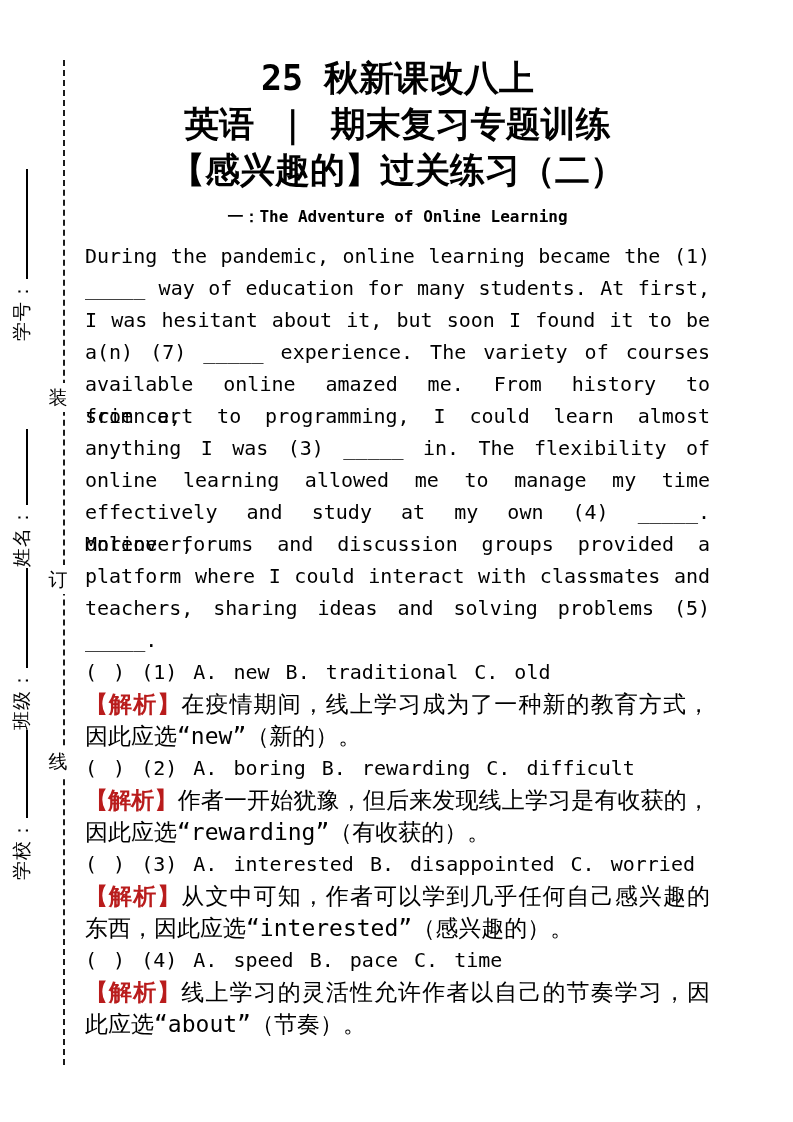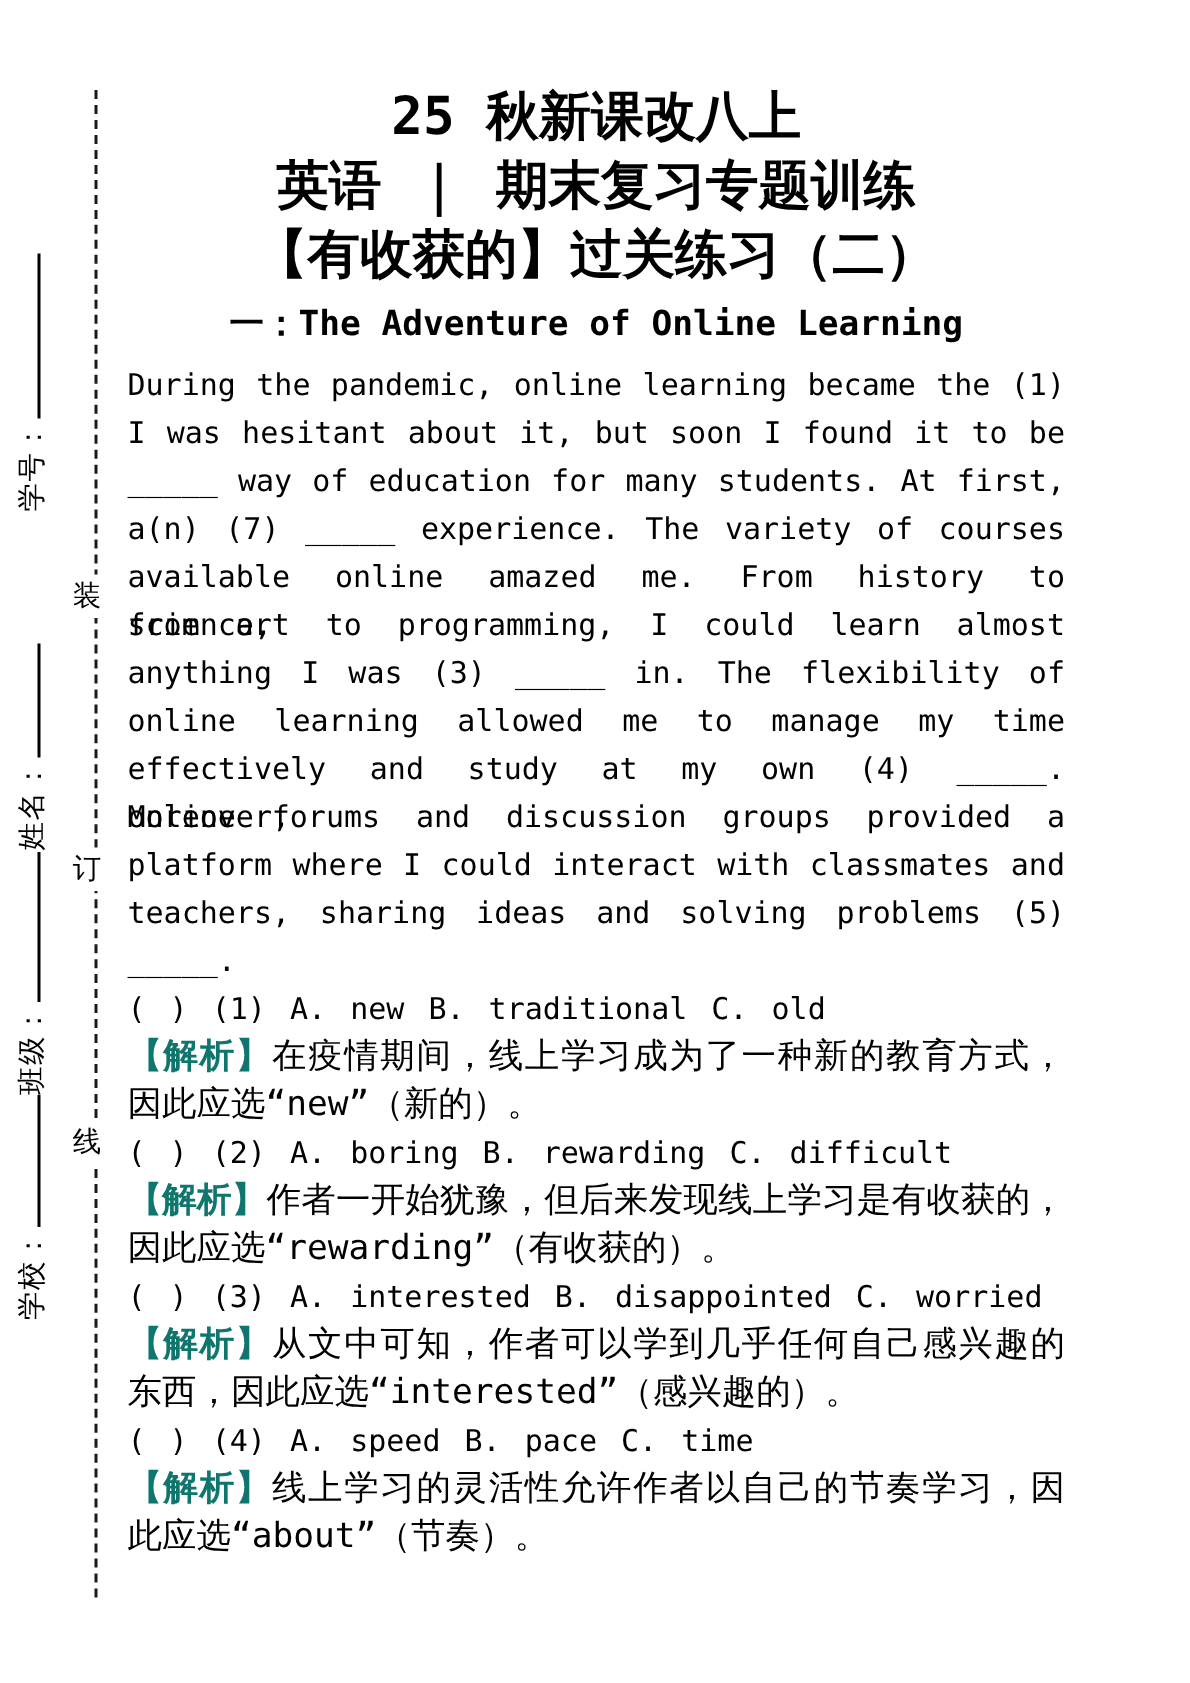--- a/index.html
+++ b/index.html
@@ -72,21 +72,21 @@
   }
   .title {
     font-size: 35px;
     font-weight: bold;
     line-height: 46px;
     text-align: center;
     white-space: nowrap;
     font-family: "DejaVu Sans Mono", sans-serif;
   }
   .heading {
-    font-size: 23px;
+    font-size: 16px;
     font-weight: bold;
     line-height: 47px;
     text-align: center;
     white-space: nowrap;
     font-family: "DejaVu Sans Mono", monospace;
   }
 
   .passage { width: 100%; }
   .pline {
     font-size: 20px;
@@ -107,21 +107,21 @@
   }
   .ana {
     font-size: 23px;
     line-height: 32px;
     text-align: justify;
     font-family: "DejaVu Sans Mono", sans-serif;
   }
   .ana.first { text-align-last: justify; height: 32px; overflow: visible; white-space: nowrap; }
   .ana.cont  { height: 32px; white-space: nowrap; }
   .tag {
-    color: #0f766e;
+    color: #b91c1c;
     font-weight: bold;
   }
 </style>
 </head>
 <body>
 
 <div class="page">
 
   <div class="binding-line"></div>
   <span class="bchar c1">装</span>
@@ -137,27 +137,27 @@
   <div class="field f3">
     <span>班级：</span><span class="fblank"></span>
   </div>
   <div class="field f4">
     <span>学校：</span><span class="fblank"></span>
   </div>
 
   <div class="content">
     <div class="title">25 秋新课改八上</div>
     <div class="title">英语 ｜ 期末复习专题训练</div>
-    <div class="title">【有收获的】过关练习（二）</div>
+    <div class="title">【感兴趣的】过关练习（二）</div>
     <div class="heading">一：The Adventure of Online Learning</div>
 
     <div class="passage">
       <div class="pline">During the pandemic, online learning became the (1)</div>
+      <div class="pline">_____ way of education for many students. At first,</div>
       <div class="pline">I was hesitant about it, but soon I found it to be</div>
-      <div class="pline">_____ way of education for many students. At first,</div>
       <div class="pline">a(n) (7) _____ experience. The variety of courses</div>
       <div class="pline">available online amazed me. From history to science,</div>
       <div class="pline">from art to programming, I could learn almost</div>
       <div class="pline">anything I was (3) _____ in. The flexibility of</div>
       <div class="pline">online learning allowed me to manage my time</div>
       <div class="pline">effectively and study at my own (4) _____. Moreover,</div>
       <div class="pline">online forums and discussion groups provided a</div>
       <div class="pline">platform where I could interact with classmates and</div>
       <div class="pline">teachers, sharing ideas and solving problems (5)</div>
       <div class="pline">_____.</div>

